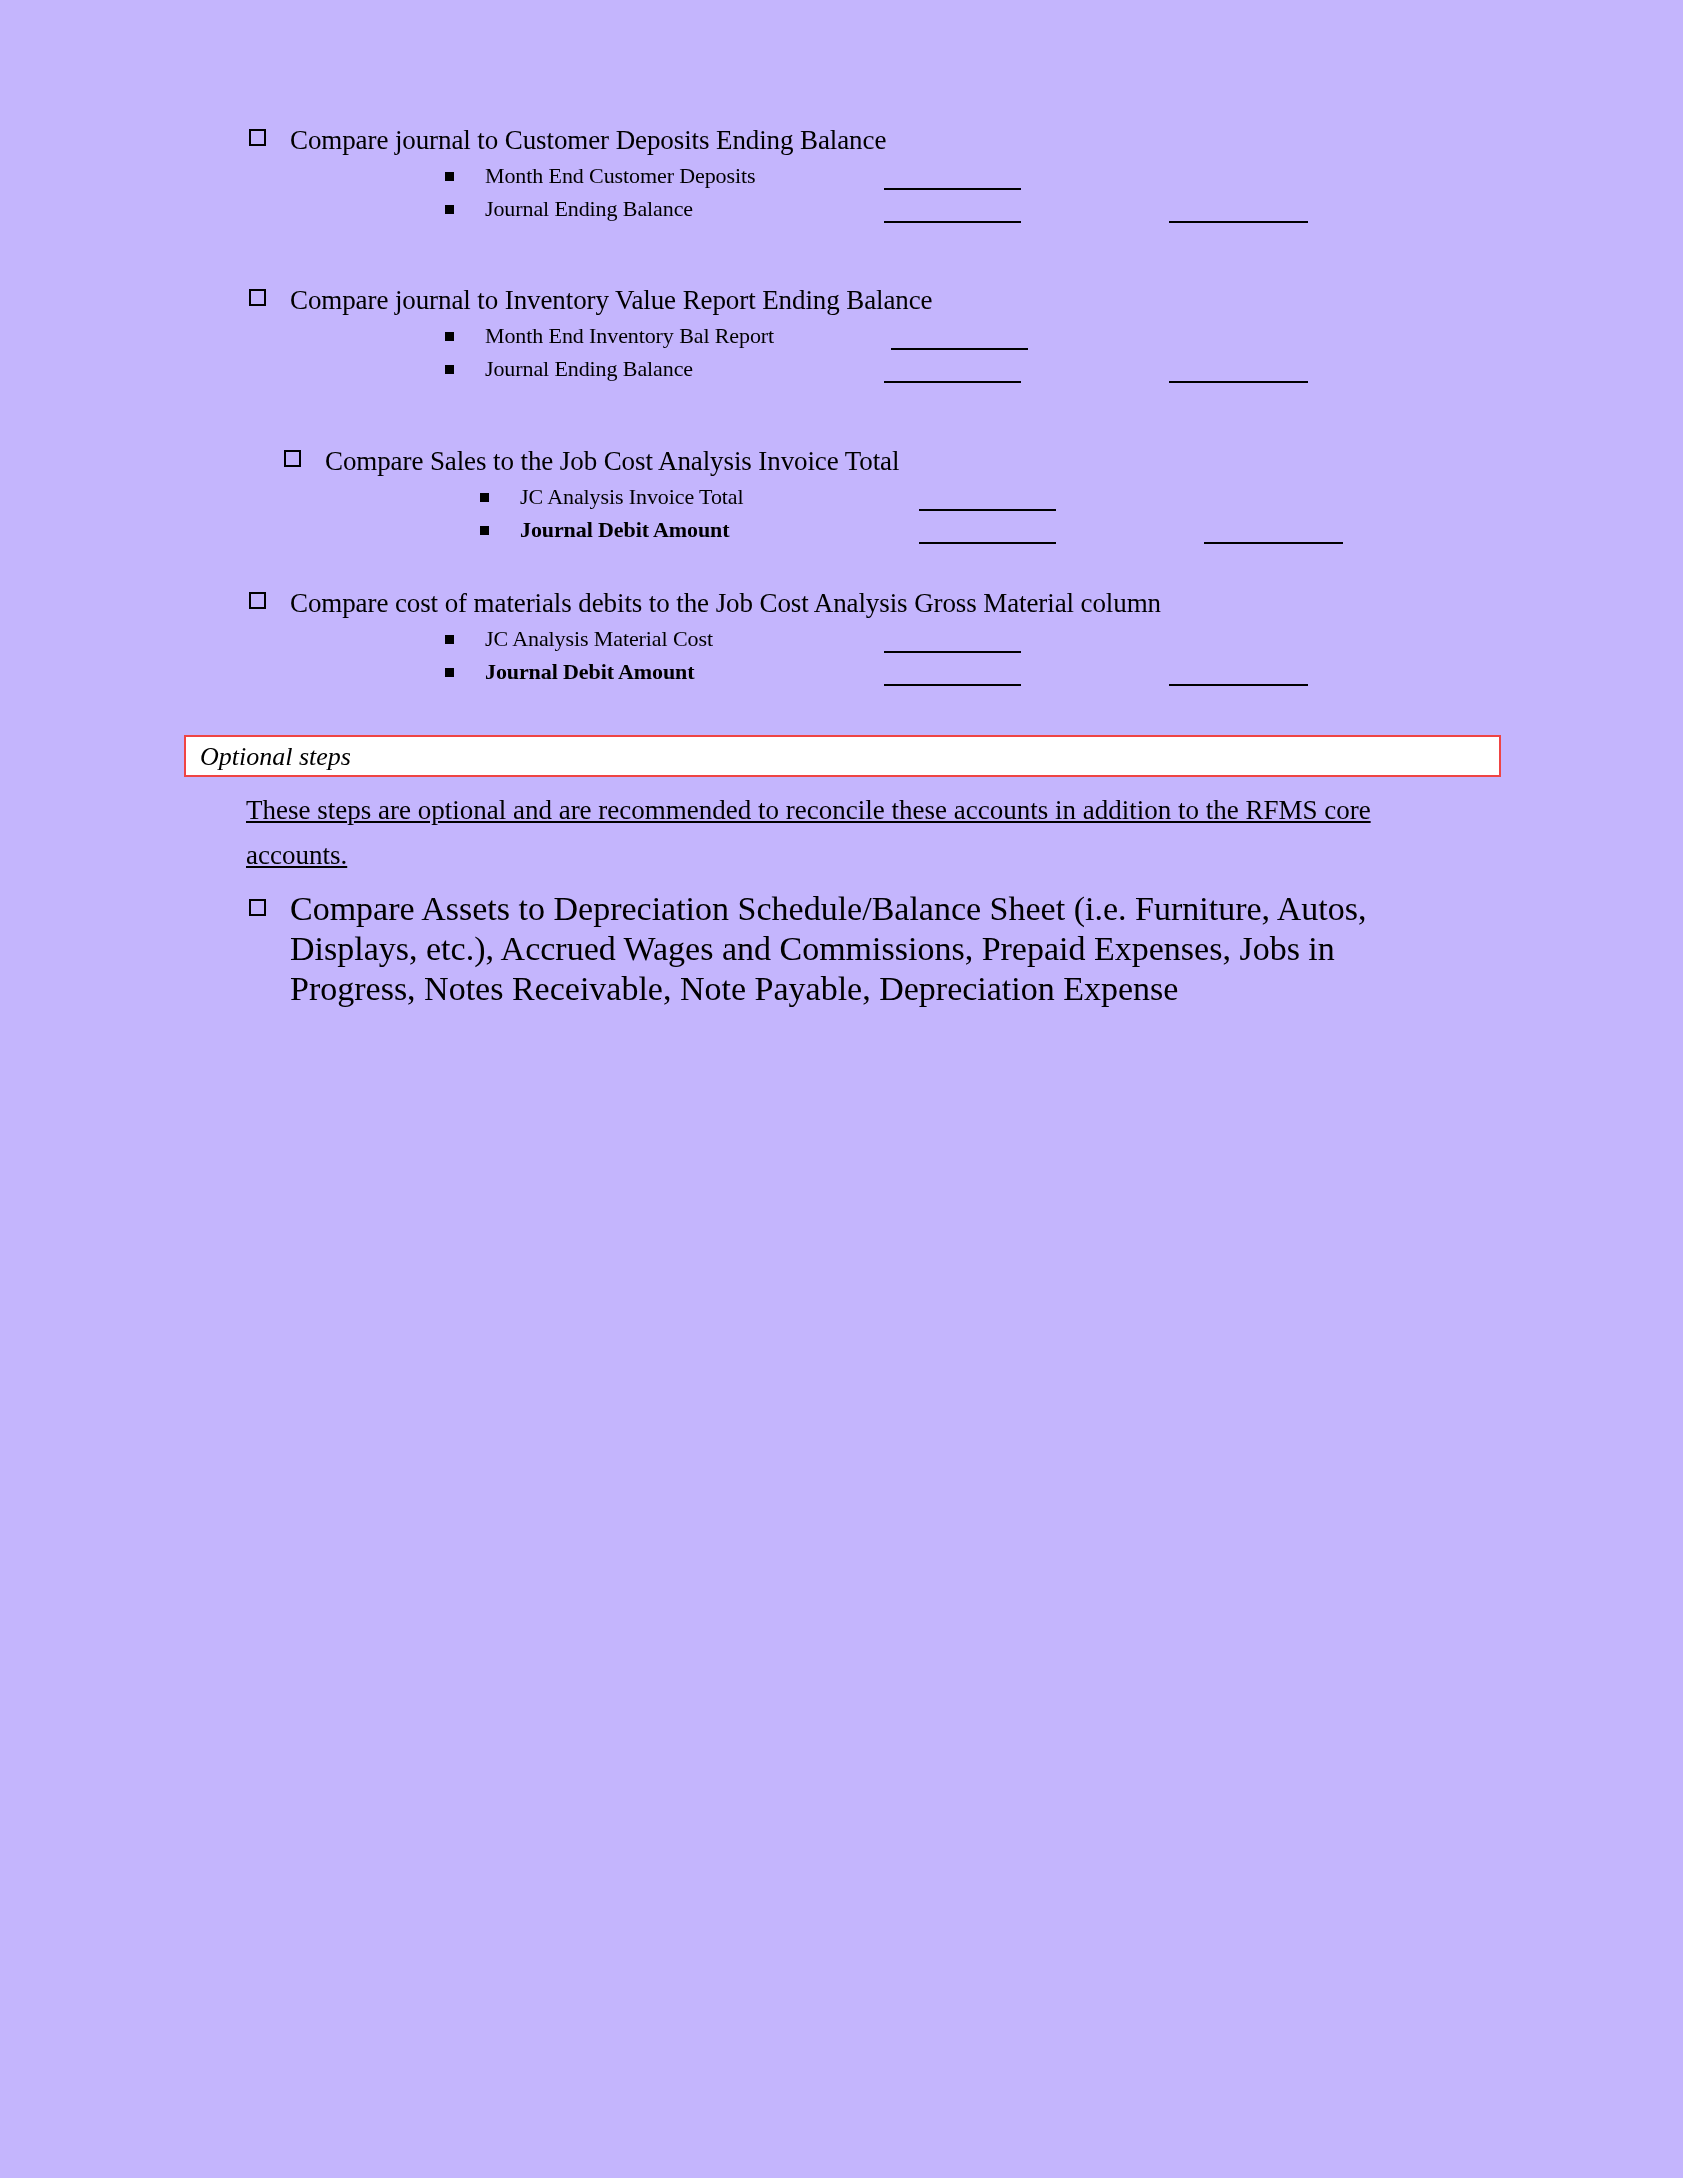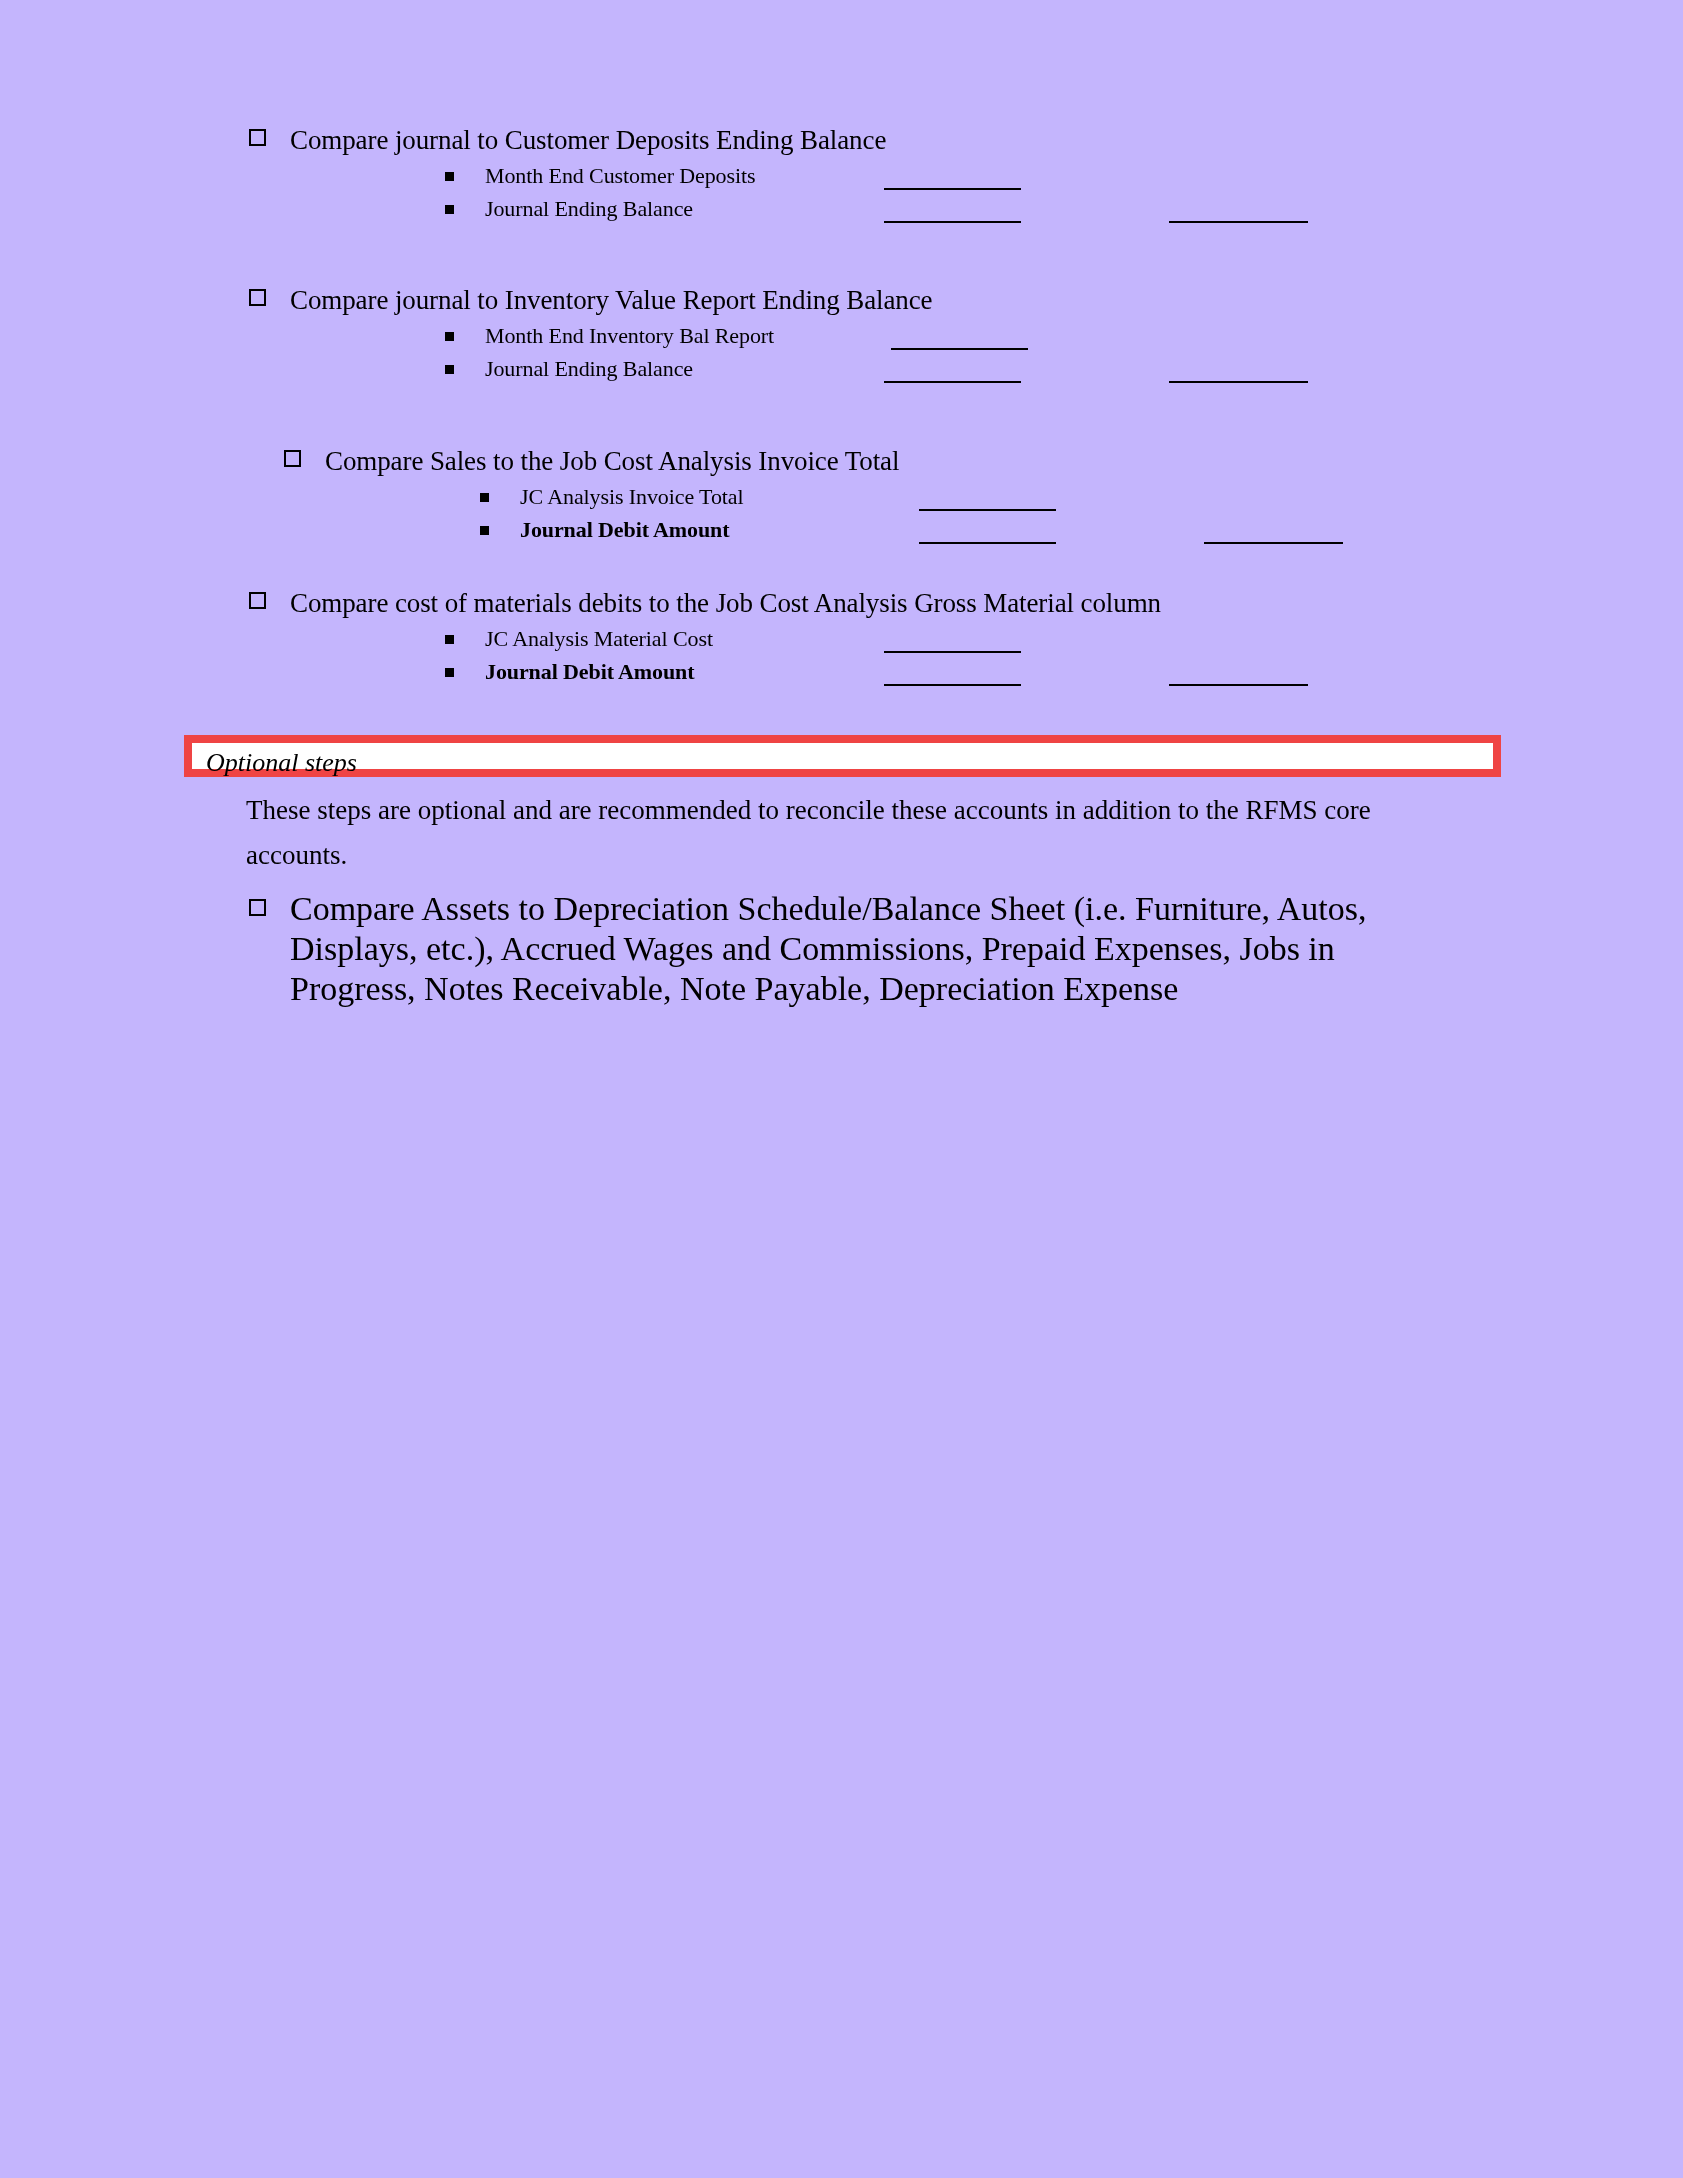--- a/index.html
+++ b/index.html
@@ -84,21 +84,21 @@
   .blank.c1b { left: 891px; width: 137px; top: 29px; }
   .blank.c2 { left: 1169px; width: 139px; top: 29px; }
 
   
   .opt-box {
     position: absolute;
     left: 184px;
     top: 735px;
     width: 1317px;
     height: 42px;
-    border: 8px solid #ef4444;
+    border: 2px solid #ef4444;
     box-sizing: border-box;
     background: #ffffff;
   }
   .opt-box-label {
     position: absolute;
     left: 14px;
     top: 1px;
     font-size: 26px;
     line-height: 38px;
     font-style: italic;
@@ -106,20 +106,21 @@
   }
 
   .opt-para {
     position: absolute;
     left: 246px;
     top: 788px;
     width: 1203px;
     font-size: 27px;
     line-height: 45px;
     text-align: left;
+    text-decoration: underline;
   }
 
   .final-row {
     position: absolute;
     left: 0;
     top: 889px;
     width: 1683px;
   }
   .final-cb {
     position: absolute;

